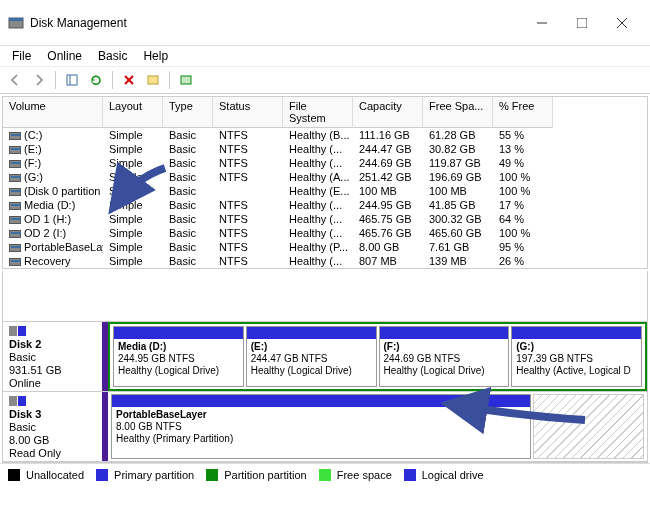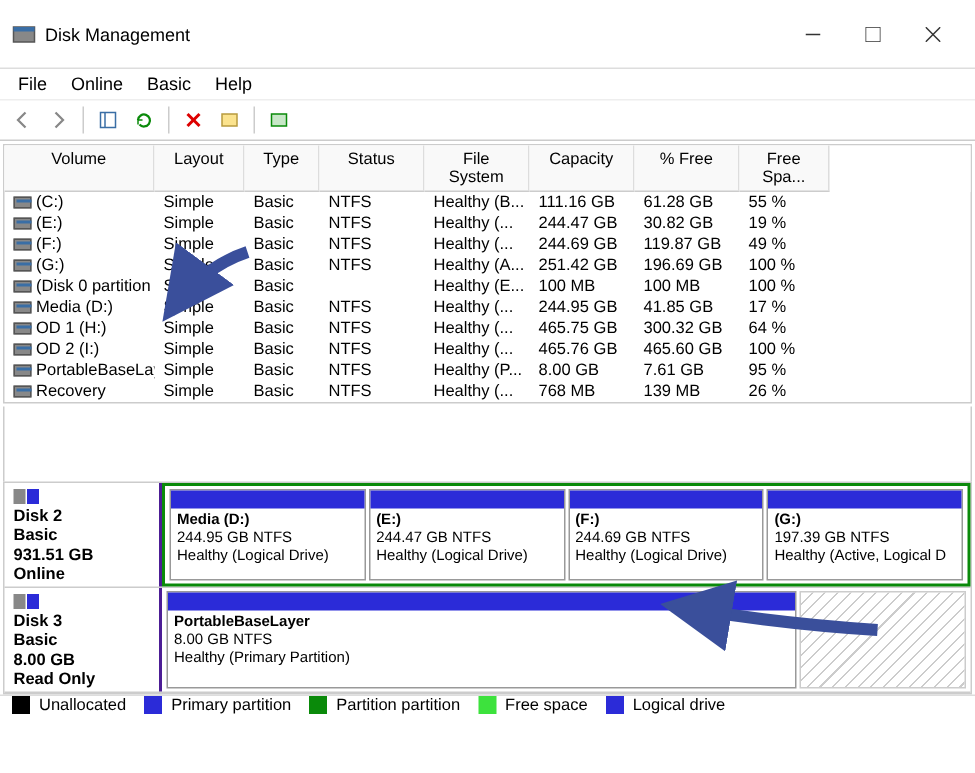--- a/index.html
+++ b/index.html
@@ -16,50 +16,50 @@
 
 .toolbar { height: 28px; display: flex; align-items: center; padding: 0 4px; border-top: 1px solid #eee; border-bottom: 1px solid #ccc; gap: 2px;}
 .toolbar .sep { width: 1px; height: 18px; background: #ccc; margin: 0 3px; }
 .toolbar .tbtn { width: 22px; height: 22px; border: 1px solid transparent; display: flex; align-items: center; justify-content: center; }
 
 .content { height: 430px; display: flex; flex-direction: column; }
 
 
 .vol-table { border: 1px solid #ccc; margin: 2px; }
 .vol-head { display: grid; grid-template-columns: 100px 60px 50px 70px 70px 70px 70px 60px; background: #fff; }
-.vol-head > div { border-right: 1px solid #ddd; padding: 3px 6px; font-size: 11px; background: #f9f9f9; border-bottom: 1px solid #ccc; text-align: center;}
+.vol-head > div { border-right: 1px solid #ddd; padding: 3px 6px; font-size: 11px; background: #f9f9f9; border-bottom: 1px solid #ccc;}
 .vol-body > div { display: grid; grid-template-columns: 100px 60px 50px 70px 70px 70px 70px 60px; }
 .vol-body > div > div { padding: 1px 6px; font-size: 11px; white-space: nowrap; overflow: hidden; }
 .vol-body .vicon { display: inline-block; width: 12px; height: 8px; background: #888; border: 1px solid #555; margin-right: 3px; vertical-align: middle; position: relative; }
 .vol-body .vicon::after{content:"";position:absolute;left:1px;top:1px;width:10px;height:2px;background:#3a6ea5;}
 
 .spacer { height: 50px; border-left:1px solid #ccc; border-right:1px solid #ccc; margin: 0 2px;}
 
 
 .disk-pane { border: 1px solid #ccc; margin: 0 2px; }
 .disk-row { display: flex; border-bottom: 1px solid #ccc; height: 70px; }
-.disk-label { width: 105px; padding: 4px 6px; border-right: 2px solid #4c1d95; font-weight: bold; }
+.disk-label { width: 105px; padding: 4px 6px; border-right: 6px solid #4c1d95; }
 .disk-label .bar { height: 10px; display:flex; margin-bottom:2px;}
 .disk-label .bar .stripe1{width:8px;background:#888;}
 .disk-label .bar .stripe2{width:8px;background:#2b2bd8;margin-left:1px;}
 .disk-label .dtext{font-size:11px;line-height:13px;}
 .disk-parts { flex:1; display: flex; position: relative; padding:2px; gap:0;}
 .disk-parts.ext { border: 2px solid #0a8a0a; }
 .part { border: 1px solid #999; flex: 1; margin:0 1px; display:flex; flex-direction:column;}
 .part .pbar { height: 12px; background: #2b2bd8; }
 .part .ptext { padding: 2px 4px; font-size: 10px; line-height: 12px; overflow:hidden;}
 .disk-row.d3 .part { flex: 0 0 420px; }
 .disk-row.d3 .empty { flex:1; margin:0 1px;
   background: repeating-linear-gradient(135deg, #fff 0 5px, #ccc 5px 6px);
   border:1px solid #ccc;
 }
 .disk-row.d3 .part .pbar{background:#2b2bd8;}
 
 
-.legend { height: 22px; display: flex; padding: 0 8px; gap: 4px; border-top: 1px solid #ddd; font-size:11px;}
+.legend { height: 22px; display: flex; align-items: center; padding: 0 8px; gap: 4px; border-top: 1px solid #ddd; font-size:11px;}
 .legend .sw { width: 12px; height: 12px; margin-right:2px; display:inline-block;}
 .legend span { margin-right: 8px; }
 
 
 .arrow { position: absolute; pointer-events: none; }
 .arrow svg { overflow: visible; }
 </style>
 </head>
 <body>
 
@@ -143,43 +143,43 @@
 <div class="content">
 
   <div class="vol-table">
     <div class="vol-head">
       <div>Volume</div>
       <div>Layout</div>
       <div>Type</div>
       <div>Status</div>
       <div>File System</div>
       <div>Capacity</div>
+      <div>Free Spa...</div>
       <div>% Free</div>
-      <div>Free Spa...</div>
     </div>
     <div class="vol-body" id="vol-body">
         <div>
           <div><span class="vicon"></span>(C:)</div>
           <div>Simple</div>
           <div>Basic</div>
           <div>NTFS</div>
           <div>Healthy (B...</div>
           <div>111.16 GB</div>
           <div>61.28 GB</div>
           <div>55 %</div>
         </div>
         <div>
           <div><span class="vicon"></span>(E:)</div>
           <div>Simple</div>
           <div>Basic</div>
           <div>NTFS</div>
           <div>Healthy (...</div>
           <div>244.47 GB</div>
           <div>30.82 GB</div>
-          <div>19 %</div>
+          <div>13 %</div>
         </div>
         <div>
           <div><span class="vicon"></span>(F:)</div>
           <div>Simple</div>
           <div>Basic</div>
           <div>NTFS</div>
           <div>Healthy (...</div>
           <div>244.69 GB</div>
           <div>119.87 GB</div>
           <div>49 %</div>
@@ -243,21 +243,21 @@
           <div>8.00 GB</div>
           <div>7.61 GB</div>
           <div>95 %</div>
         </div>
         <div>
           <div><span class="vicon"></span>Recovery</div>
           <div>Simple</div>
           <div>Basic</div>
           <div>NTFS</div>
           <div>Healthy (...</div>
-          <div>768 MB</div>
+          <div>807 MB</div>
           <div>139 MB</div>
           <div>26 %</div>
         </div>
       </div>
   </div>
 
   <div class="spacer"></div>
 
   <div class="disk-pane">
     <div class="disk-row">

